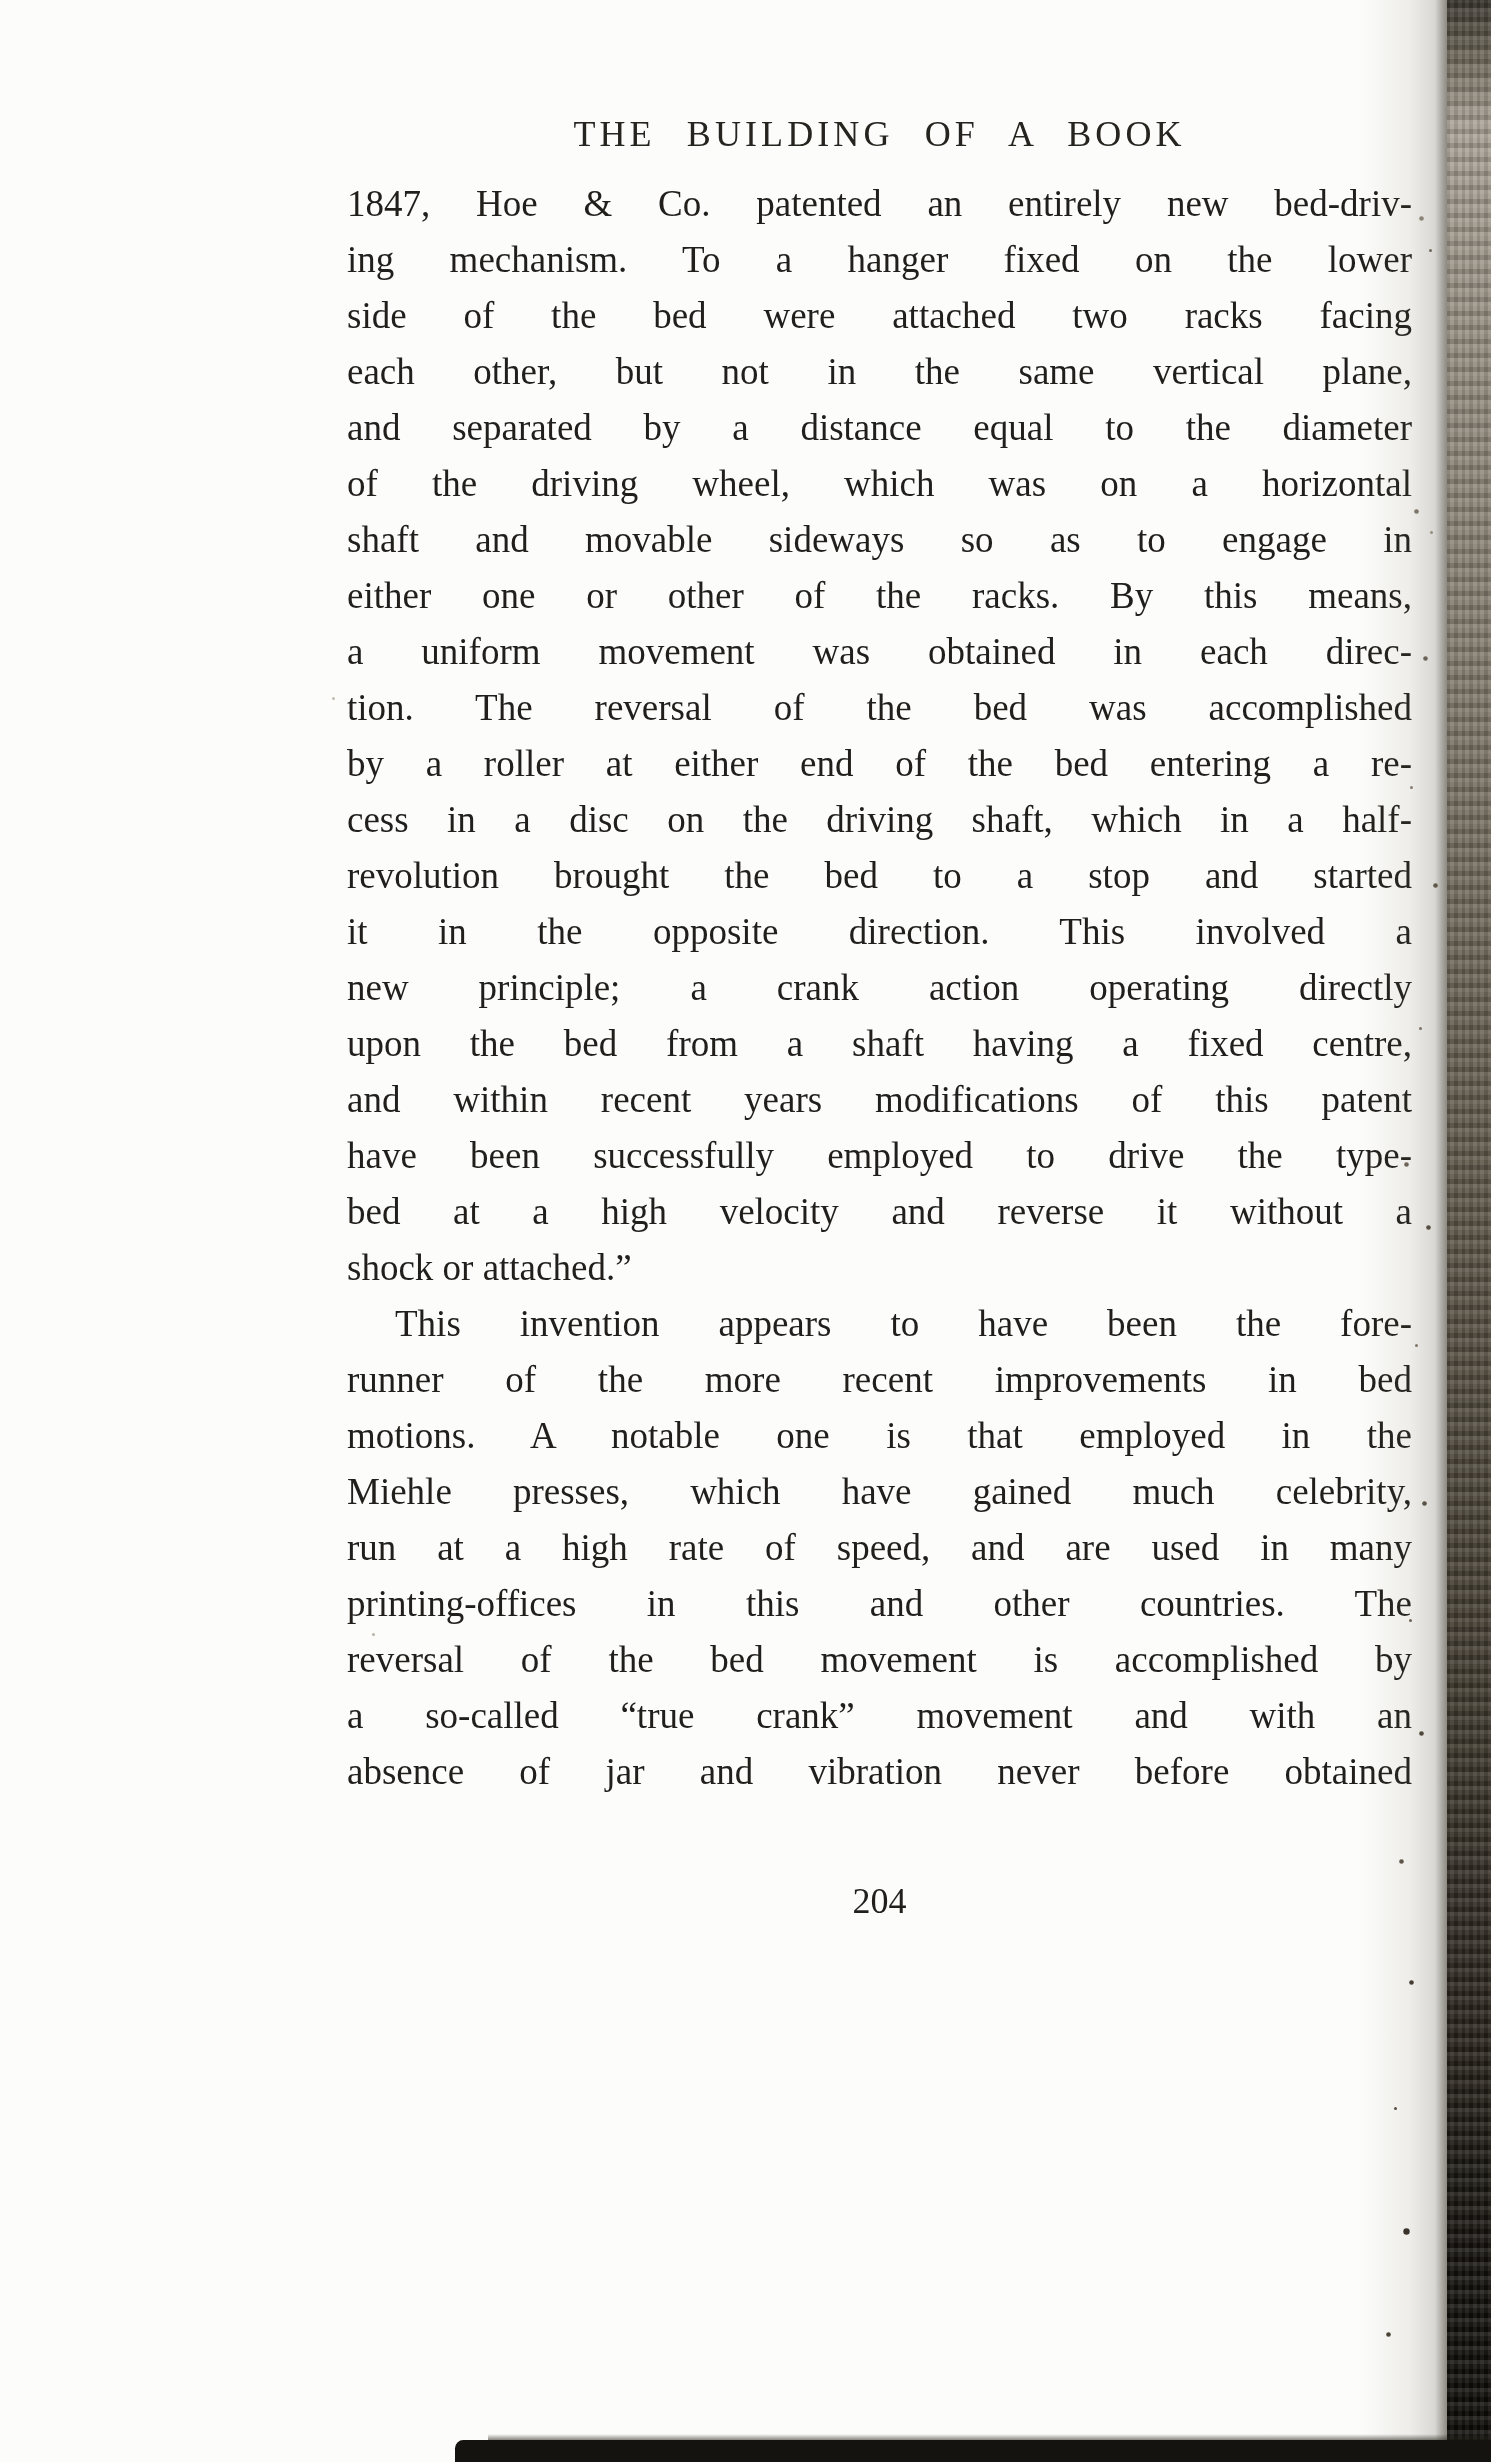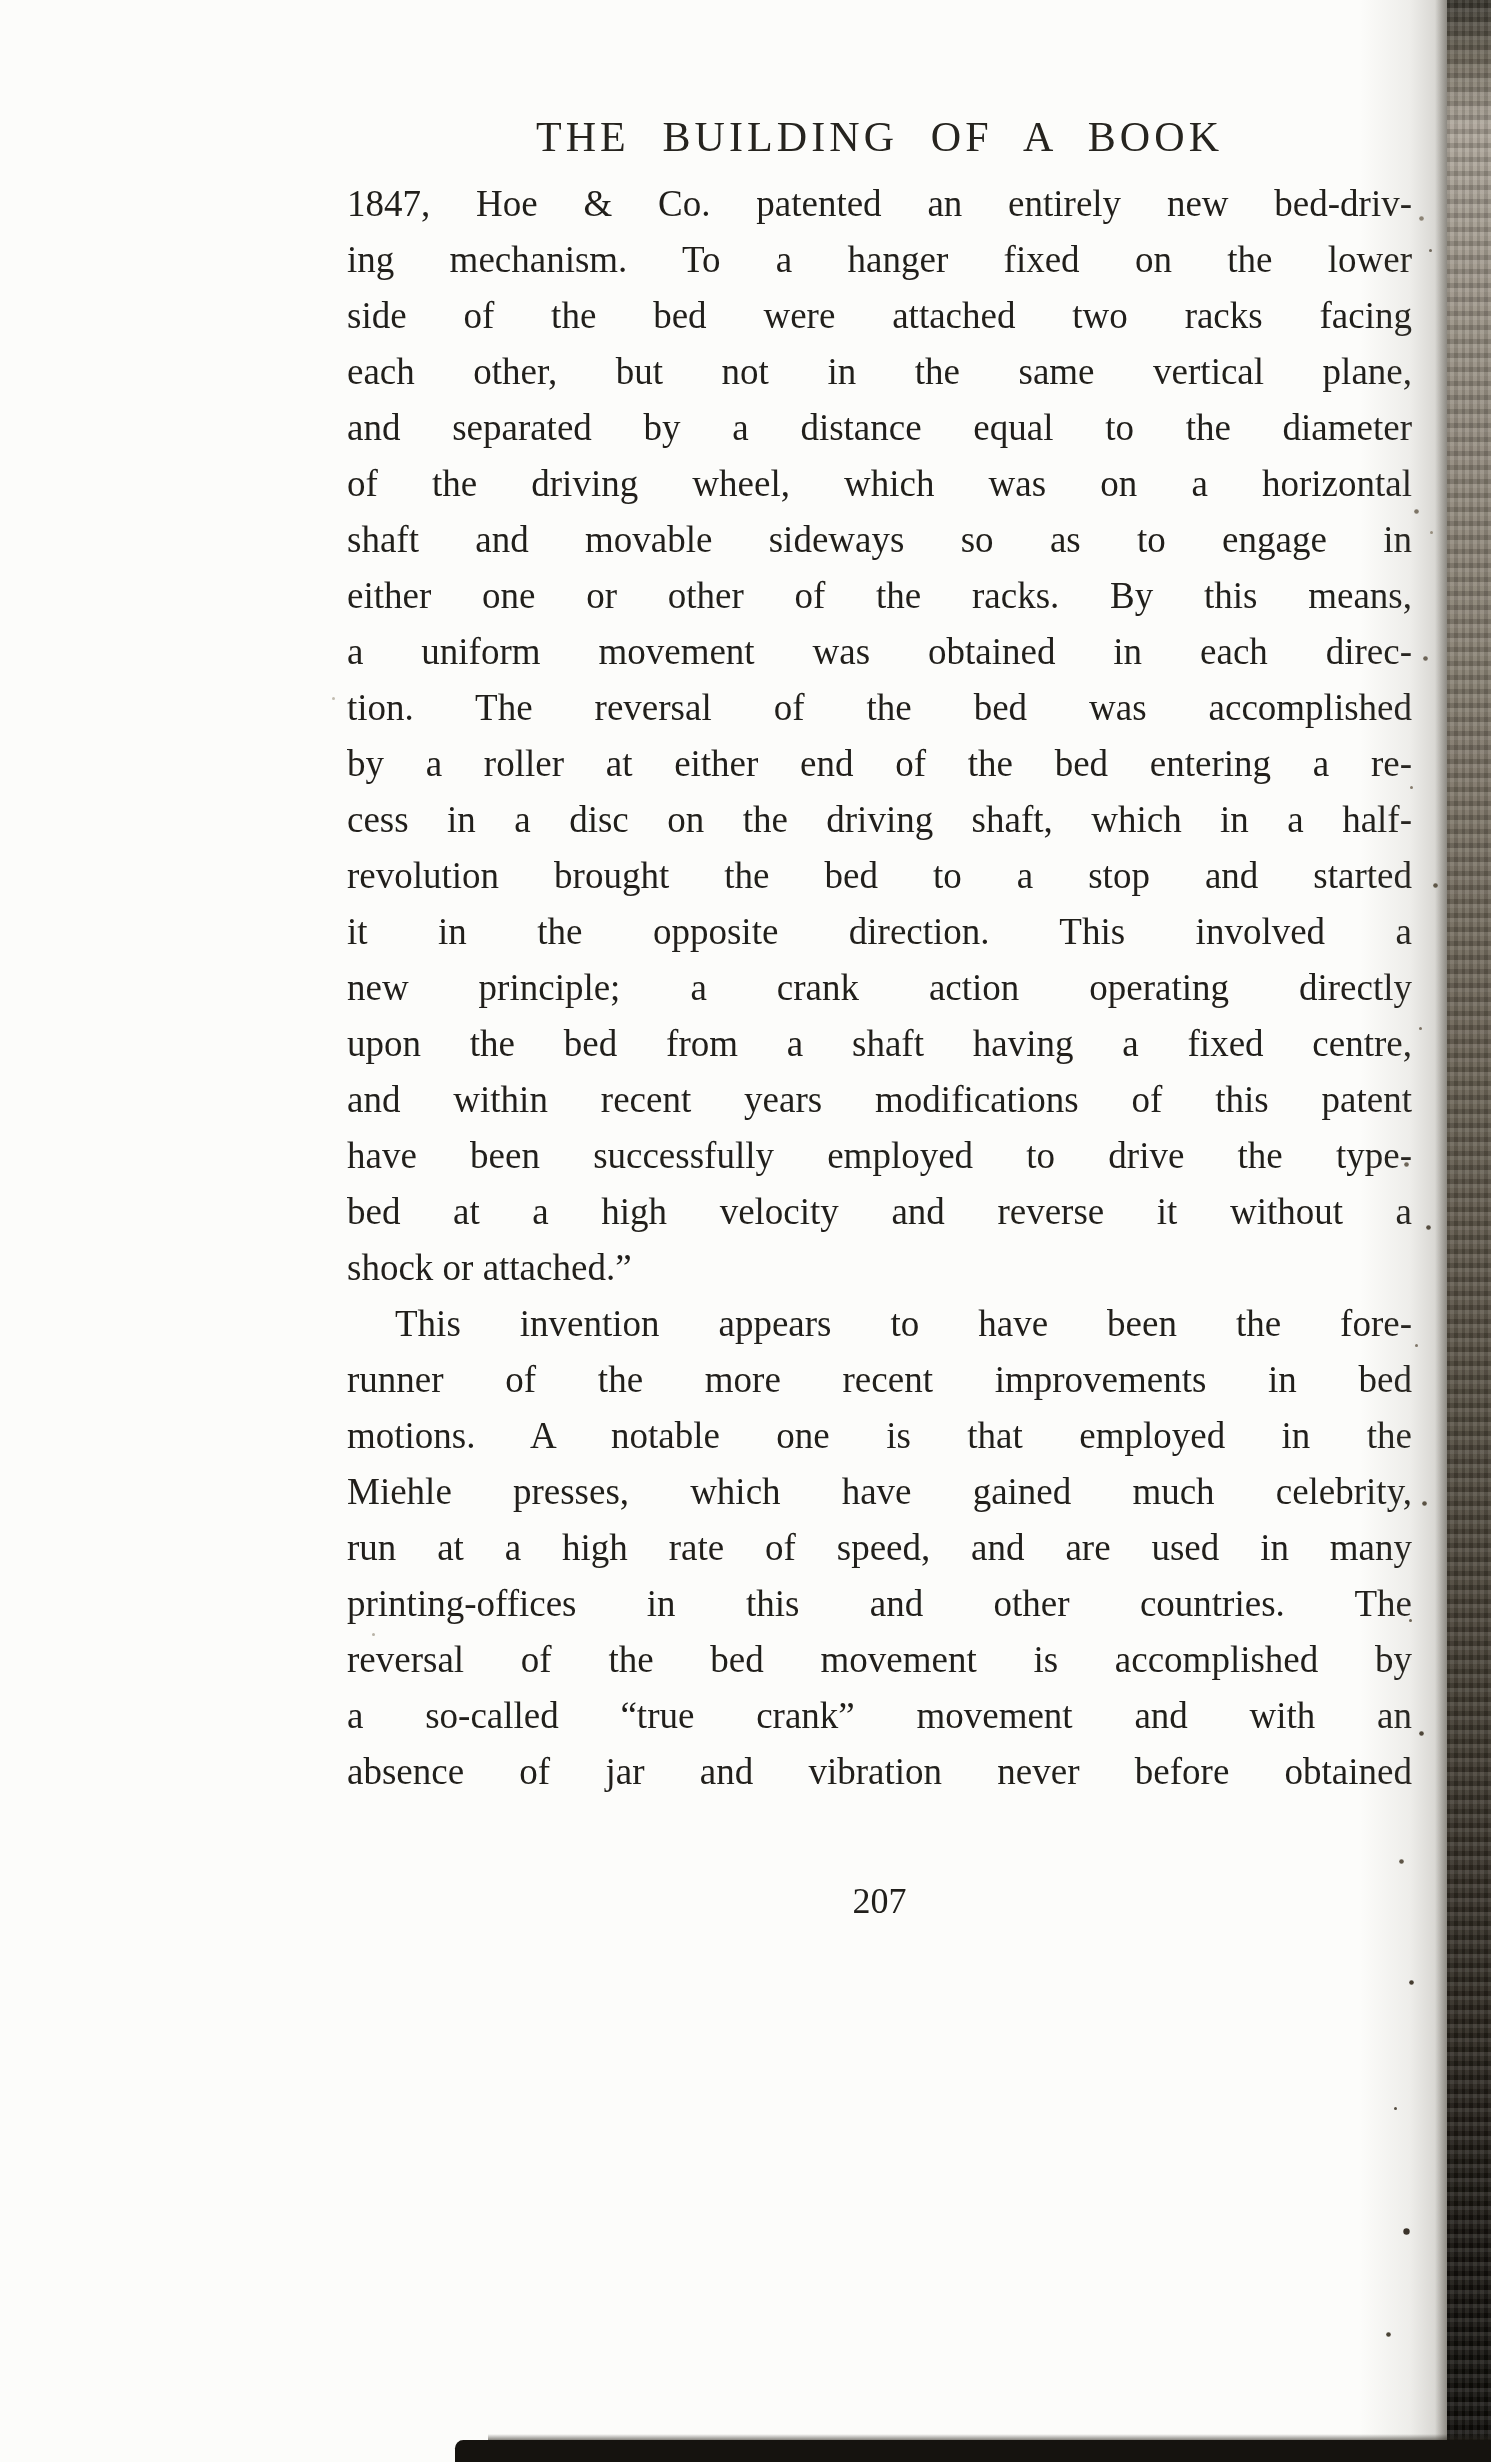--- a/index.html
+++ b/index.html
@@ -11,21 +11,21 @@
     overflow: hidden;
     font-family: "Liberation Serif", "DejaVu Serif", serif;
     color: #211f1b;
   }
   .running-head {
     position: absolute;
     top: 113px;
     left: 347px;
     width: 1065px;
     text-align: center;
-    font-size: 42px;
+    font-size: 36px;
     letter-spacing: 4.1px;
     word-spacing: 18px;
     color: #26241f;
   }
   .body-text {
     position: absolute;
     top: 176px;
     left: 347px;
     width: 1065px;
     font-size: 37px;
@@ -180,21 +180,21 @@
     <div class="line">runner of the more recent improvements in bed</div>
     <div class="line">motions.  A notable one is that employed in the</div>
     <div class="line">Miehle presses, which have gained much celebrity,</div>
     <div class="line">run at a high rate of speed, and are used in many</div>
     <div class="line">printing-offices in this and other countries.  The</div>
     <div class="line">reversal of the bed movement is accomplished by</div>
     <div class="line">a so-called “true crank” movement and with an</div>
     <div class="line">absence of jar and vibration never before obtained</div>
   </div>
 
-  <div class="page-number">207</div>
+  <div class="page-number">204</div>
 
   <div class="margin-shade"></div>
   <div class="speckles"></div>
   <div class="edge-band"></div>
   <div class="bottom-bar"></div>
 
 </div>
 
 
 </body></html>

